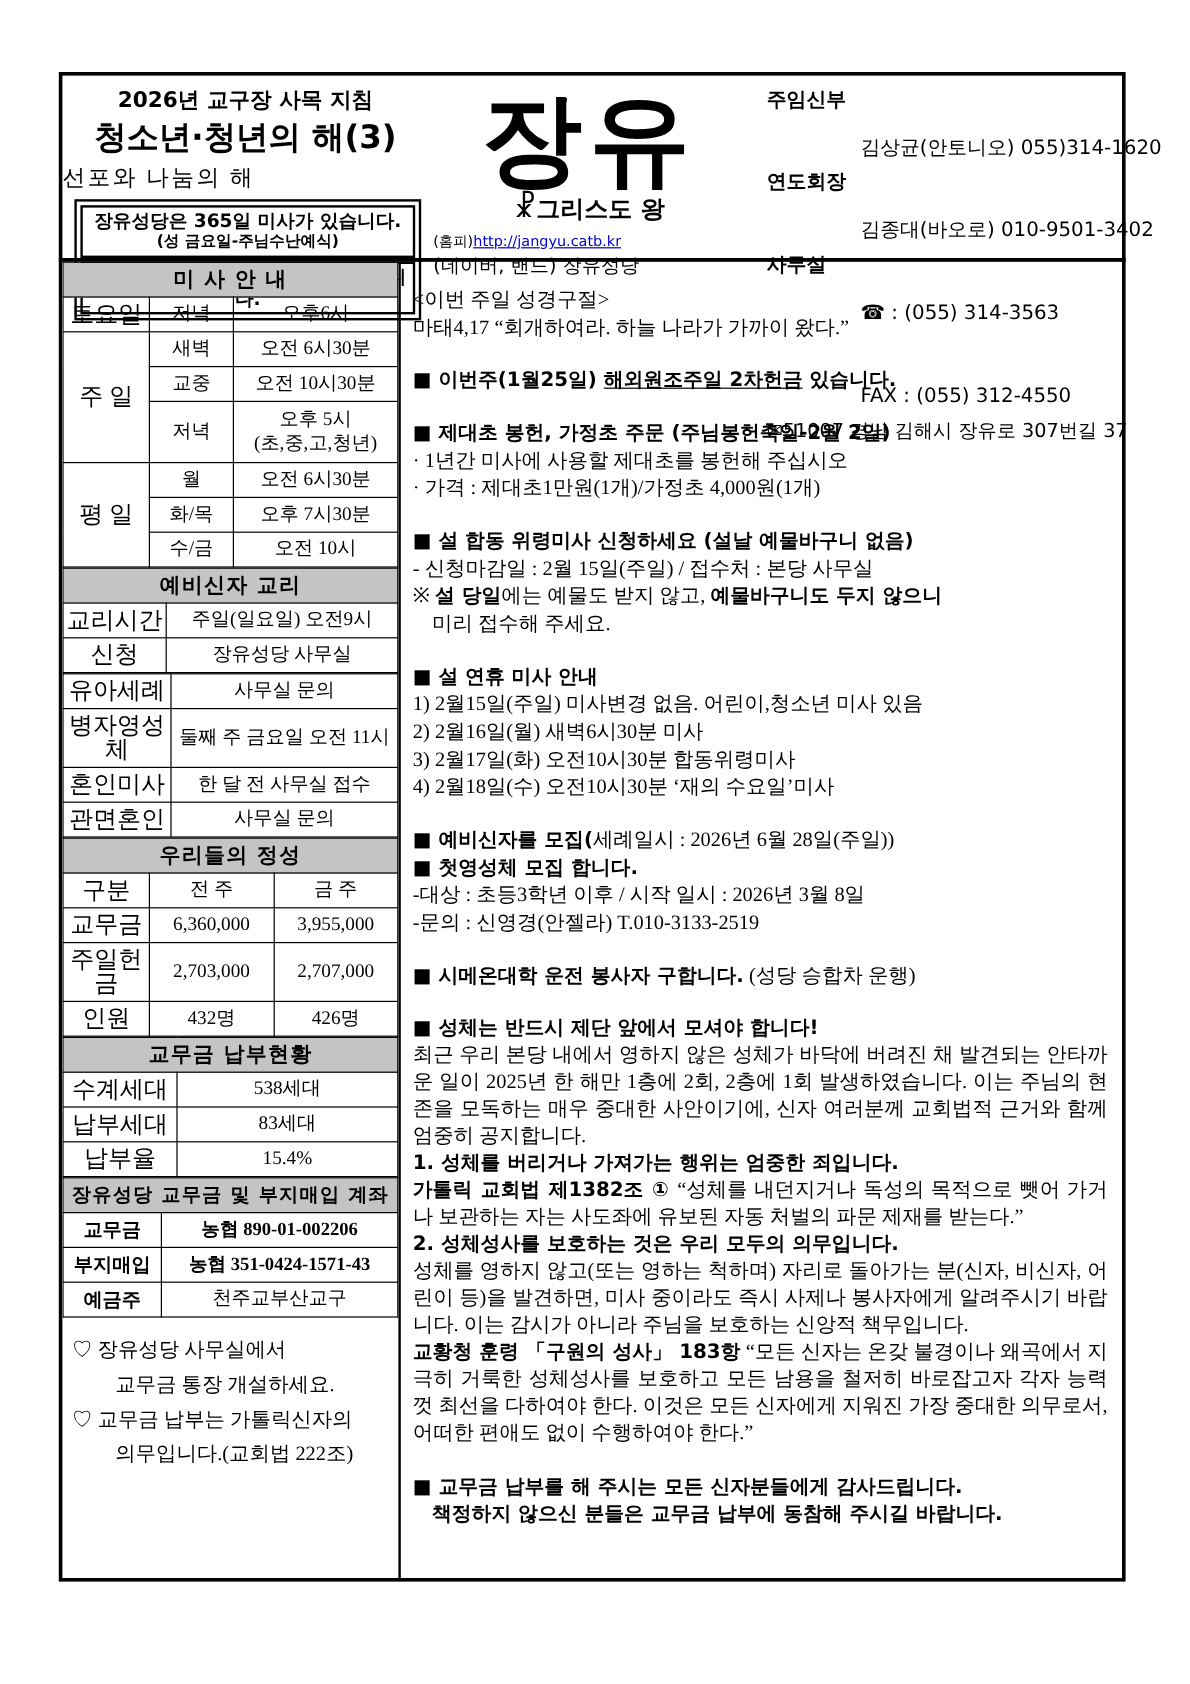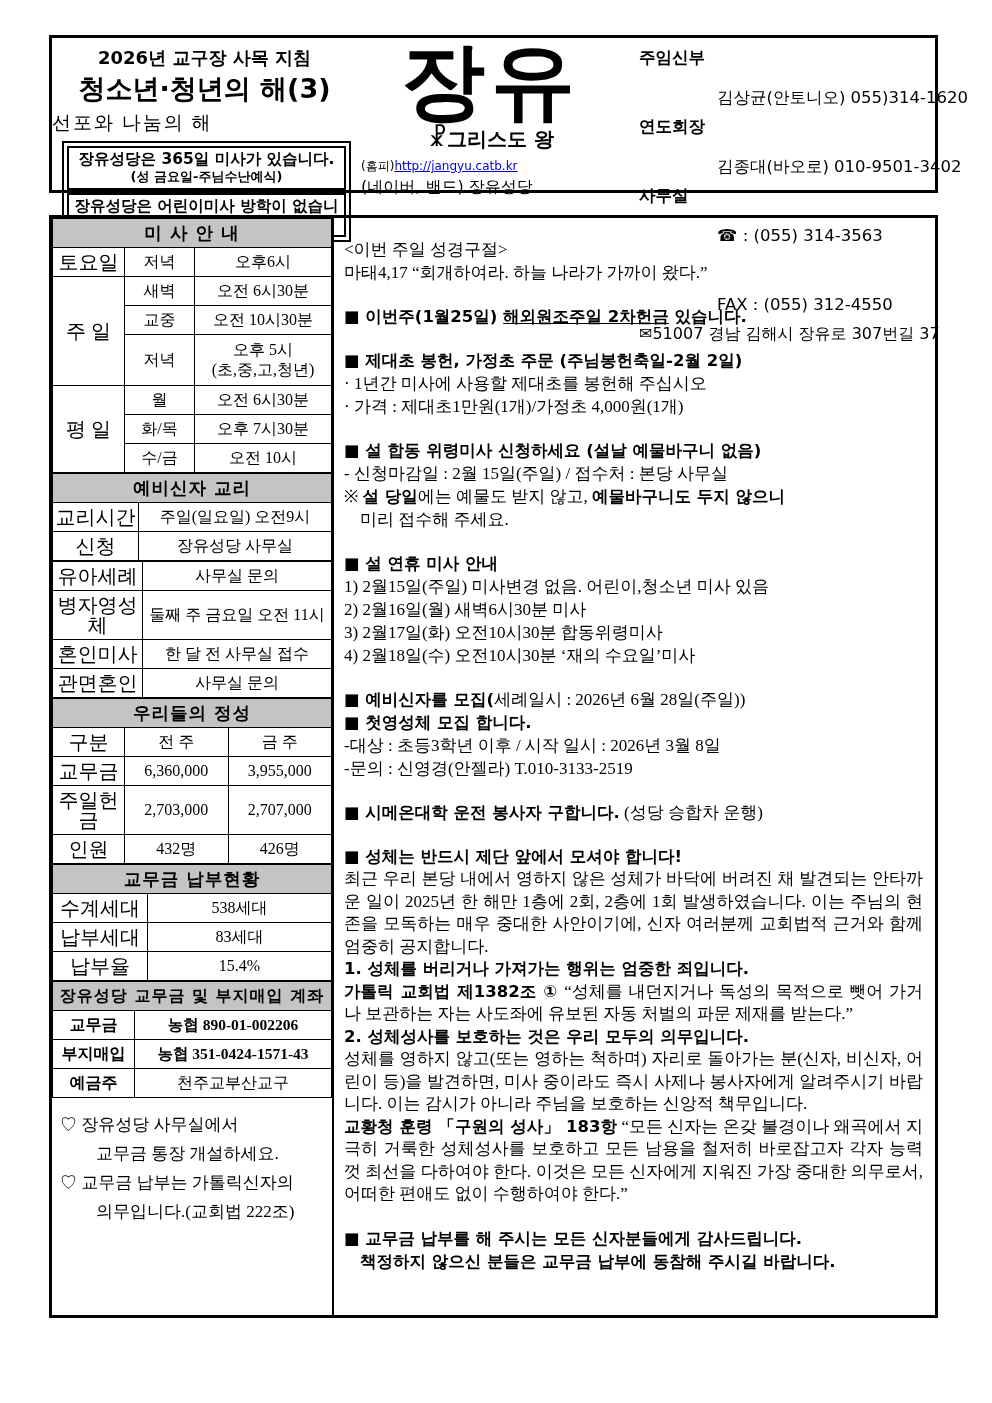--- a/index.html
+++ b/index.html
@@ -1,33 +1,33 @@
 <!DOCTYPE html>
 <html><head>
 <meta charset="utf-8">
 <style>
   html,body{margin:0;padding:0;background:#fff;}
   .page{position:relative;width:992px;height:1403px;background:#fff;color:#000;
         font-family:"DejaVu Sans",sans-serif;overflow:hidden;}
 
   
-  .header-box{position:absolute;left:49px;top:35px;width:889px;height:158px;
+  .header-box{position:absolute;left:49px;top:60px;width:889px;height:158px;
               border:3px solid #000;box-sizing:border-box;display:flex;}
   .h-left{width:305px;flex:none;padding-top:4px;box-sizing:border-box;}
   .h-line1{font-size:18px;font-weight:600;text-align:center;margin-top:4px;}
   .h-line2{font-size:27px;font-weight:800;text-align:center;margin-top:1px;}
   .h-line3{font-size:19px;font-family:"Liberation Serif",serif;text-align:left;
            margin-top:3px;letter-spacing:2px;}
   .notice-outer{border:2px solid #000;margin:5px 6px 0 10px;padding:3px;}
   .notice-inner{border:2px solid #000;text-align:center;font-weight:700;
                 font-size:15.5px;line-height:18px;padding:2px 1px;}
   .notice-inner + .notice-inner{margin-top:3px;}
   .notice-sub{font-size:13px;font-weight:700;}
 
-  .h-center{width:268px;flex:none;text-align:center;padding-top:2px;box-sizing:border-box;}
+  .h-center{width:268px;flex:none;text-align:center;padding-top:12px;box-sizing:border-box;}
   .logo-title{font-size:84px;font-weight:800;line-height:0.98;letter-spacing:6px;}
   .logo-sub{font-size:20px;font-weight:800;margin-top:2px;}
   .chi{font-size:24px;font-weight:400;}
   .logo-home{font-size:12px;margin-top:5px;text-align:left;padding-left:4px;white-space:nowrap;}
   .home-link{color:#0000cc;text-decoration:underline;}
   .logo-sns{font-size:16px;text-align:left;padding-left:4px;margin-top:2px;}
 
   .h-right{flex:1;padding:10px 4px 0 14px;box-sizing:border-box;}
   .c-row{display:flex;margin-bottom:9px;font-size:16.5px;line-height:20px;}
   .c-label{font-weight:800;width:78px;flex:none;}

